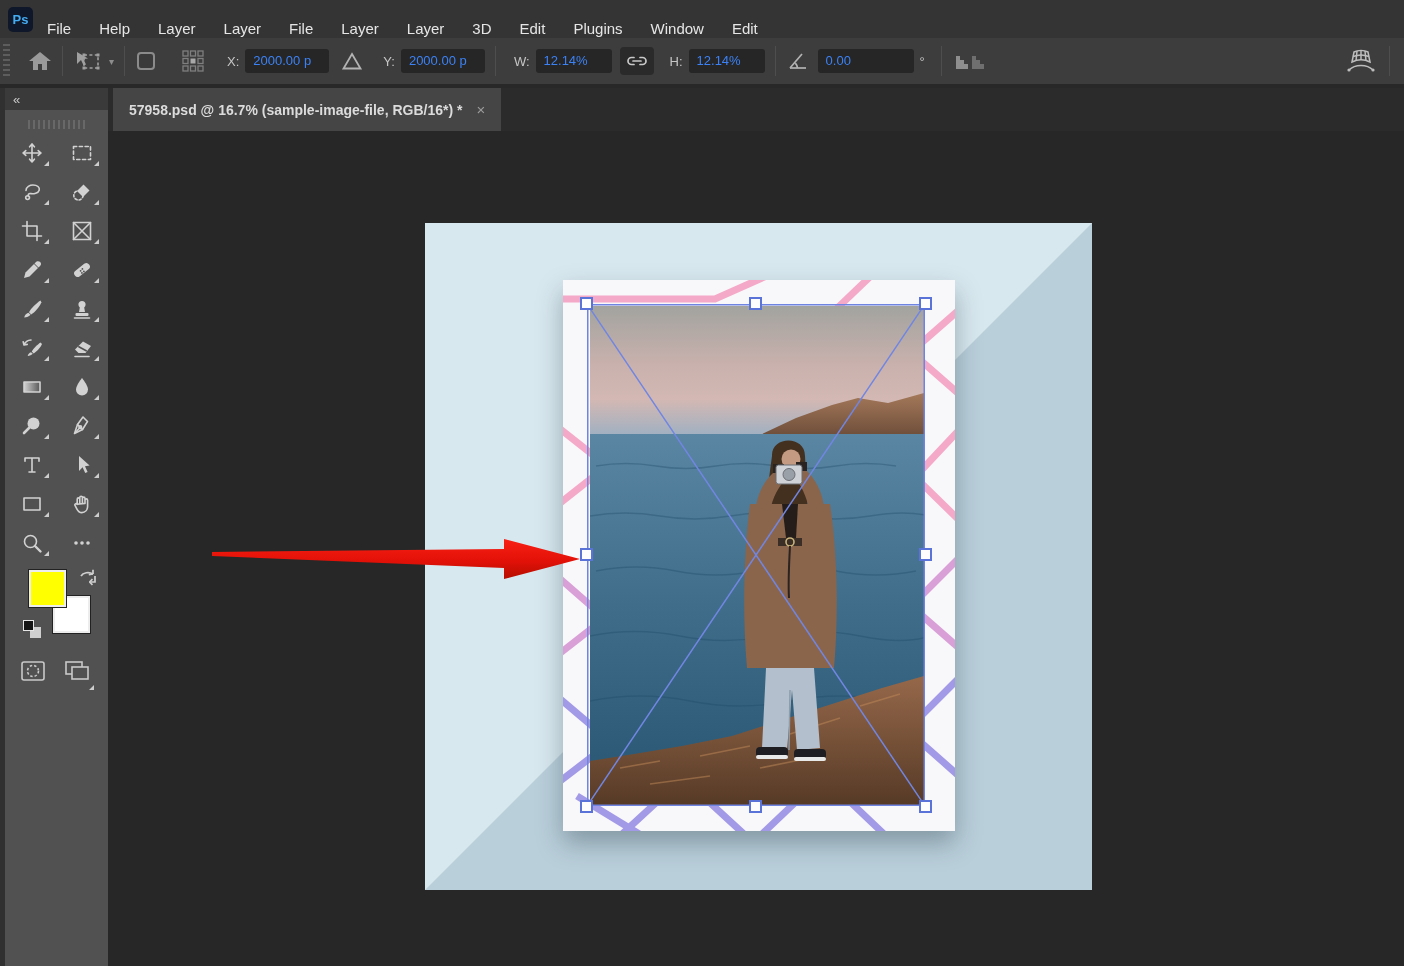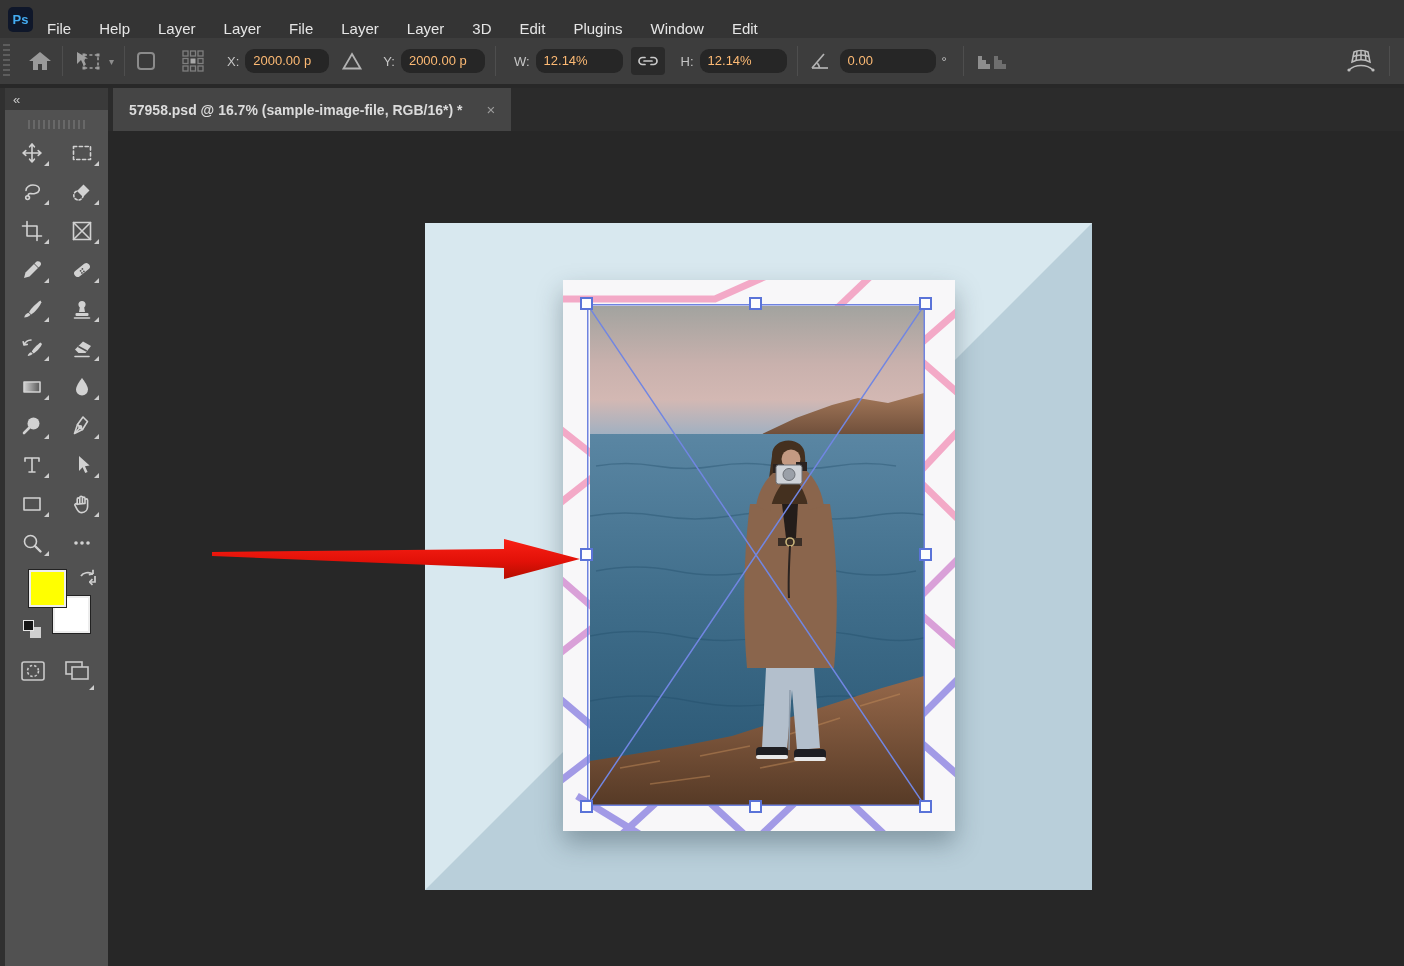--- a/index.html
+++ b/index.html
@@ -15,35 +15,35 @@
   .menu-item { padding:0 14px; line-height:38px; cursor:default;margin-top:20px; }
 
   
   .optionsbar { position:absolute; left:0; top:38px; width:1404px; height:46px;
     background:#3d3d3d; display:flex; align-items:center; color:#c6c6c6; font-size:13px; z-index:40; }
   .vgrip { width:7px; height:34px; margin-left:3px;
     background:repeating-linear-gradient(180deg,#5d5d5d 0 2px, transparent 2px 5px); }
   .ob-sep { width:1px; height:30px; background:#4e4e4e; margin:0 10px; }
   .ob-icon { display:flex; align-items:center; justify-content:center; }
   .ob-label { margin:0 6px 0 8px; color:#c6c6c6; }
-  .ob-field { background:#262626; border-radius:9px; color:#fdba74; font-size:13px;
+  .ob-field { background:#262626; border-radius:3px; color:#3b82f6; font-size:13px;
     height:24px; line-height:24px; padding:0 8px; min-width:60px; }
-  .w-pos { width:84px; } .w-pct { width:87px; } .w-ang { width:96px; }
+  .w-pos { width:84px; } .w-pct { width:76px; } .w-ang { width:96px; }
   .link-btn { width:34px; height:28px; margin:0 8px; background:#2a2a2a; border-radius:4px;
     display:flex; align-items:center; justify-content:center; }
   .chev { color:#8d8d8d; font-size:10px; margin-left:6px; }
   .checkbox { width:18px; height:18px; border:2px solid #8b8b8b; border-radius:4px; background:#3a3a3a; margin:0 12px 0 2px;}
   .spacer { flex:1; }
   .ob-right-sep { width:1px; height:30px; background:#4e4e4e; margin:0 14px 0 12px; }
 
   
   .gapstrip { position:absolute; left:0; top:84px; width:1404px; height:4px; background:#282828; z-index:35;}
   .tabstrip { position:absolute; left:108px; top:88px; width:1296px; height:43px; background:#2b2b2b; z-index:30; display:flex;}
   .tab { margin-left:5px; background:#454545; height:43px; display:inline-flex; align-items:center;
-    padding:0 16px; color:#dcdcdc; font-size:14px; font-weight:bold; gap:24px; }
+    padding:0 16px; color:#dcdcdc; font-size:14px; font-weight:bold; gap:14px; }
   .tab-close { color:#9c9c9c; font-weight:normal; font-size:15px; }
 
   
   .toolcol { position:absolute; left:0; top:88px; width:108px; bottom:0; background:#515151;
     border-left:5px solid #303030; z-index:30; }
   .toolcol-head { height:22px; background:#3a3a3a; color:#c9c9c9; font-size:13px;
     display:flex; align-items:center; padding-left:8px; letter-spacing:-1px; }
   .tool-grip { width:58px; height:9px; margin:10px auto 4px auto;
     background:repeating-linear-gradient(90deg,#686868 0 2px, transparent 2px 5px); }
   .tools { display:grid; grid-template-columns:50px 50px; margin-left:2px; }

